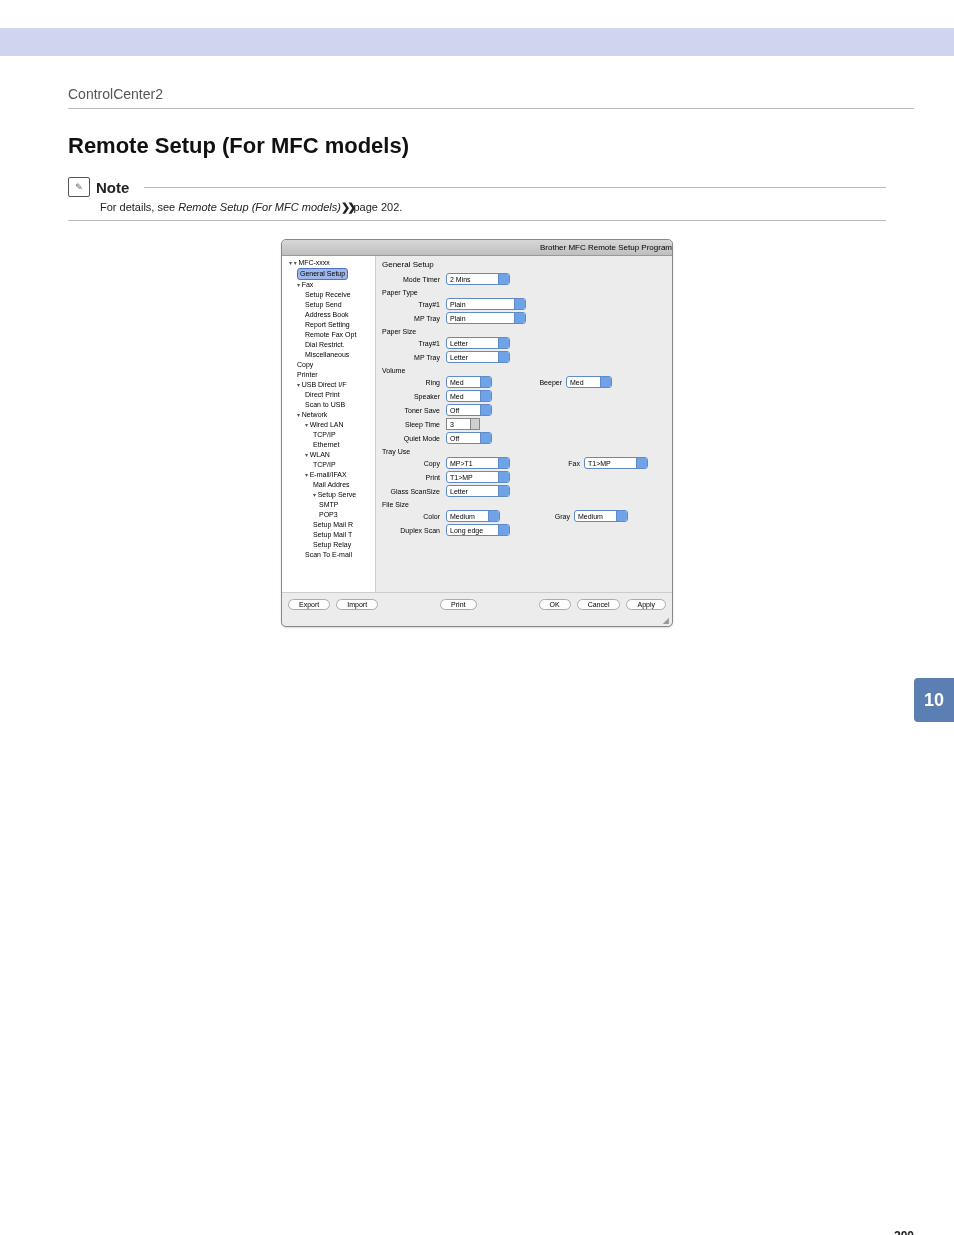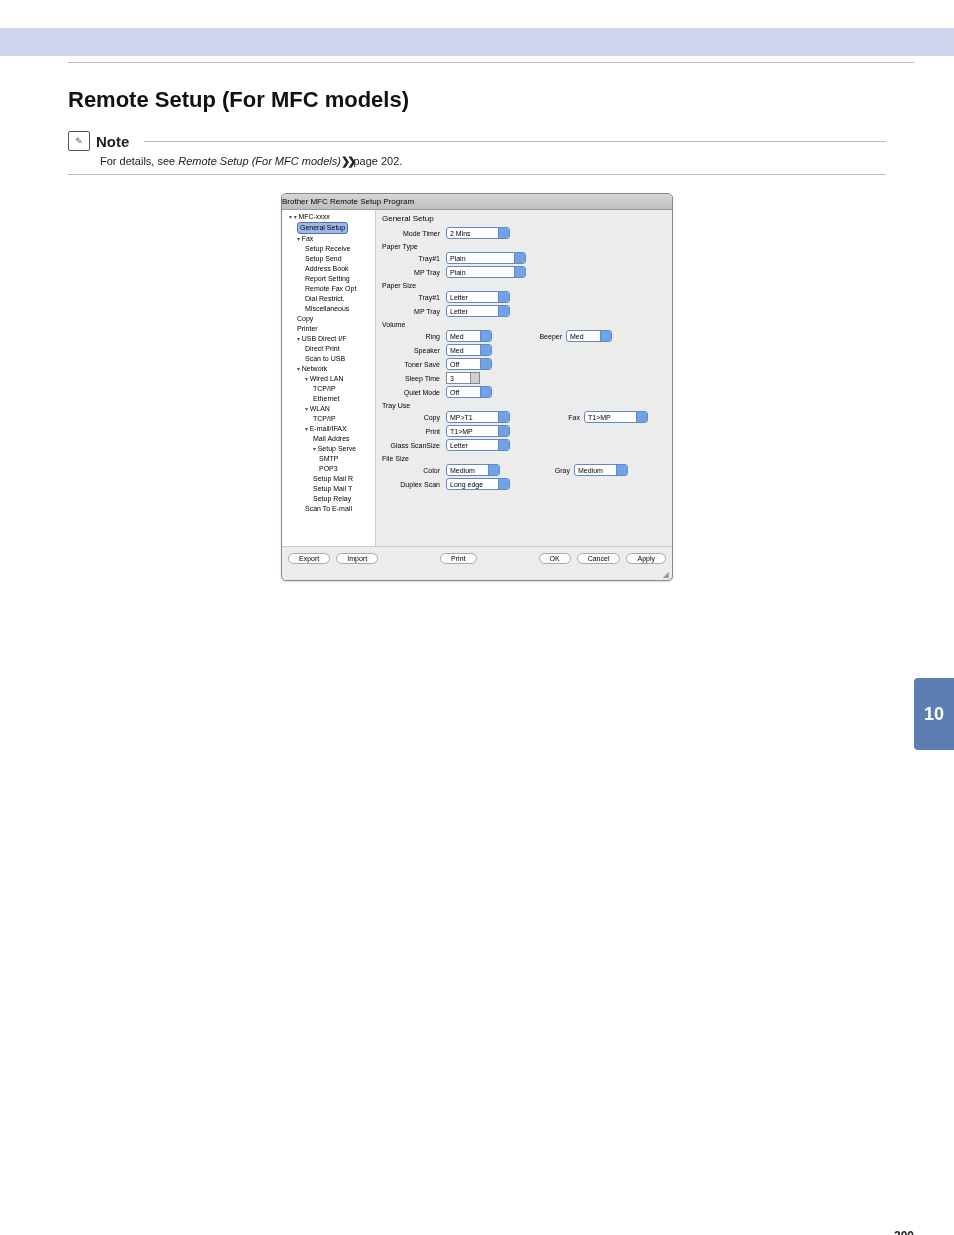--- a/index.html
+++ b/index.html
@@ -12,28 +12,28 @@
   .note-row{display:flex;align-items:center;margin:0 68px 4px 68px}
   .note-icon{width:20px;height:18px;border:1px solid #555;border-radius:2px;margin-right:6px;display:flex;align-items:center;justify-content:center;font-size:9px;color:#555}
   .note-title{font-size:15px;font-weight:bold;margin-right:15px}
   .note-line{flex:1;border-top:1px solid #bbb}
   p.note-body{font-size:11px;margin:2px 68px 4px 100px}
   .italic{font-style:italic}
   .arrows{letter-spacing:-3px;font-weight:bold}
   .note-close{border:none;border-top:1px solid #bbb;margin:6px 68px 18px 68px}
 
   
-  .page-tab{position:absolute;right:0;top:650px;width:40px;height:72px;background:#5b7fb3;color:#fff;font-size:18px;font-weight:bold;display:flex;align-items:center;justify-content:center;border-radius:4px 0 0 4px}
+  .page-tab{position:absolute;right:0;top:650px;width:40px;height:44px;background:#5b7fb3;color:#fff;font-size:18px;font-weight:bold;display:flex;align-items:center;justify-content:center;border-radius:4px 0 0 4px}
   .pgnum{position:absolute;right:40px;bottom:20px;font-size:12px;font-weight:bold}
   .page{position:relative;height:1235px}
 
   
   .shot-wrap{display:flex;justify-content:center;margin-top:10px}
   .win{width:390px;background:#ececec;border:1px solid #888;border-radius:5px;font-size:8px;color:#000;box-shadow:0 1px 2px rgba(0,0,0,.15)}
-  .titlebar{background:linear-gradient(#d7d7d7,#bfbfbf);text-align:left;padding:3px 0;border-bottom:1px solid #999;border-radius:5px 5px 0 0;font-size:8px}
+  .titlebar{background:linear-gradient(#d7d7d7,#bfbfbf);text-align:right;padding:3px 0;border-bottom:1px solid #999;border-radius:5px 5px 0 0;font-size:8px}
   .win-body{display:flex;height:336px}
   .tree{width:90px;background:#fff;border-right:1px solid #ccc;overflow:hidden;padding:2px 0 2px 3px}
   .tree div{white-space:nowrap;line-height:10px;font-size:7px}
   .t0{padding-left:4px}.t1{padding-left:12px}.t2{padding-left:20px}.t3{padding-left:28px}
   .t0::before,.nexp::before{content:"▾ ";font-size:6px;color:#555}
   .sel{background:#9fb7e8;border:1px solid #4e72c3;border-radius:3px;display:inline-block;padding:0 2px}
   .form-area{flex:1;padding:4px 6px;background:#ececec}
   .form-title{font-size:8px;margin-bottom:4px}
   .frow{display:flex;align-items:center;margin-bottom:2px;height:12px}
   .flabel{width:58px;text-align:right;padding-right:6px;font-size:7px}
@@ -49,20 +49,21 @@
   .macbtn{background:#fdfdfd;border:1px solid #aaa;border-radius:8px;padding:1px 10px;font-size:7px}
   .btnrow .rgt{display:flex;gap:6px}
   .resize{height:10px;display:flex;justify-content:flex-end;padding-right:3px;color:#999;font-size:8px}
 </style>
 </head>
 <body>
 <div class="page">
 
 <div class="topbar"></div>
 
+<div class="header-label">ControlCenter2</div>
 <hr class="rule" style="margin-left:68px;margin-right:40px">
 
 <h1 class="sec">Remote Setup (For MFC models)</h1>
 
 
 <div class="note-row">
   <div class="note-icon">✎</div>
   <div class="note-title">Note</div>
   <div class="note-line"></div>
 </div>

